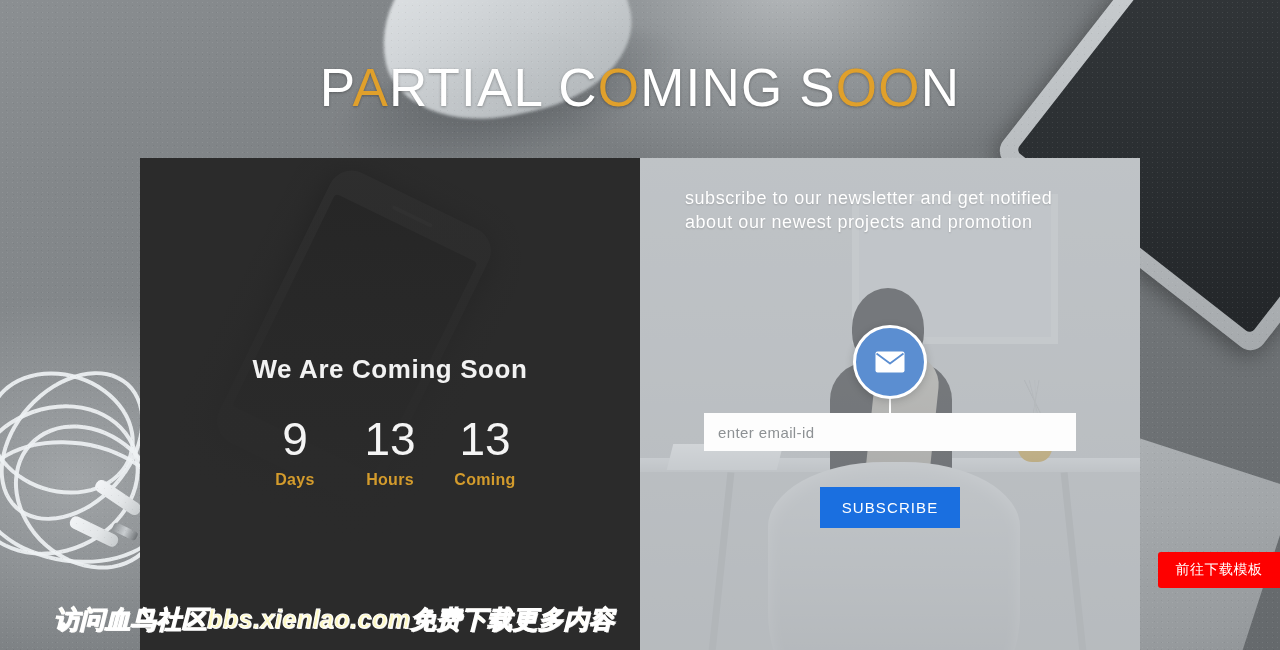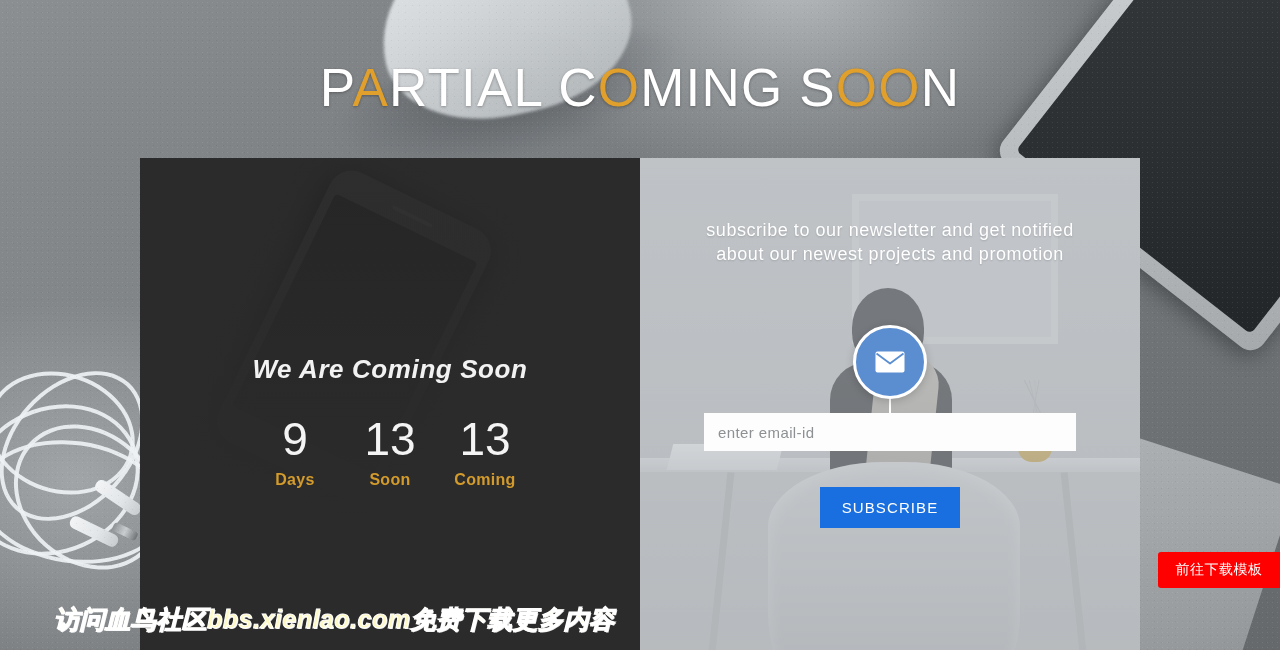--- a/index.html
+++ b/index.html
@@ -187,21 +187,20 @@
     position: absolute;
     left: 0; right: 0; top: 196px;
     text-align: center;
   }
   .coming-soon-heading {
     font-size: 26px;
     font-weight: 700;
     color: #f2f2f2;
     letter-spacing: .6px;
     margin-bottom: 30px;
-    font-style: italic;
   }
 
   .countdown {
     display: flex;
     justify-content: center;
     align-items: flex-start;
     gap: 0px;
   }
   .cd-cell {
     width: 95px;
@@ -309,22 +308,22 @@
     background: linear-gradient(180deg, #303235 0%, #26282b 70%, #1f2124 100%);
   }
   .rp-tint {
     position: absolute; inset: 0;
     background: rgba(188,192,195,.50);
   }
 
   .right-content {
     position: absolute;
     left: 0; right: 0; top: 0;
-    padding: 60px 40px 0 40px;
-    text-align: center;
+    padding: 28px 40px 0 40px;
+    text-align: left;
   }
   .newsletter-text {
     font-size: 18px;
     font-weight: 400;
     line-height: 1.36;
     color: #ffffff;
     letter-spacing: .55px;
     text-shadow: 0 1px 2px rgba(0,0,0,.16);
     max-width: 410px;
     margin: 0 auto;
@@ -452,21 +451,21 @@
 
       <div class="left-content">
         <div class="coming-soon-heading">We Are Coming Soon</div>
         <div class="countdown">
           <div class="cd-cell">
             <div class="cd-value">9</div>
             <div class="cd-label">Days</div>
           </div>
           <div class="cd-cell">
             <div class="cd-value">13</div>
-            <div class="cd-label">Soon</div>
+            <div class="cd-label">Hours</div>
           </div>
           <div class="cd-cell">
             <div class="cd-value">13</div>
             <div class="cd-label">Coming</div>
           </div>
         </div>
       </div>
     </div>
 
     <div class="panel-right">

